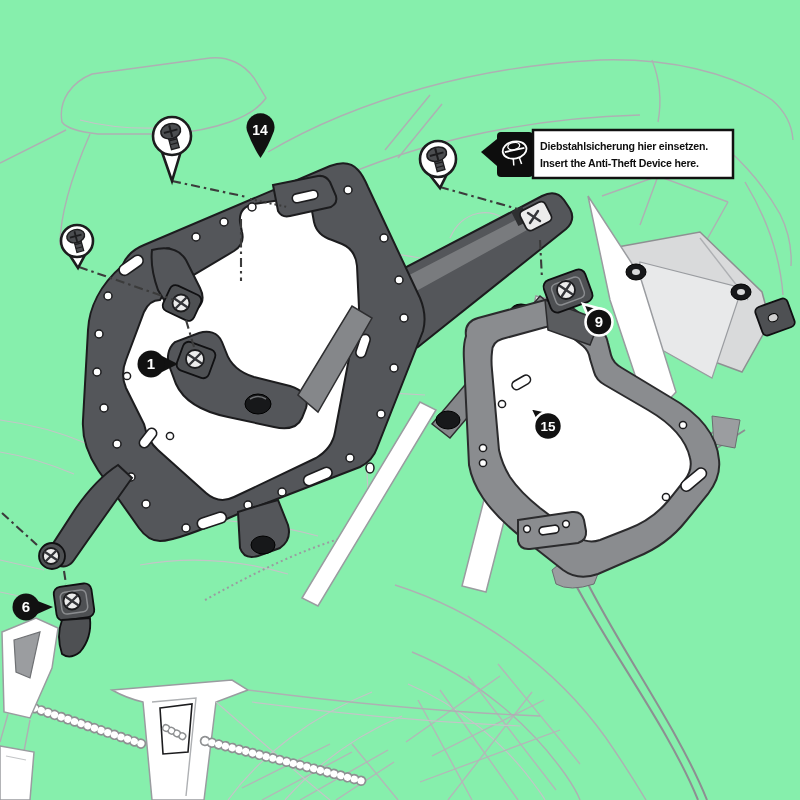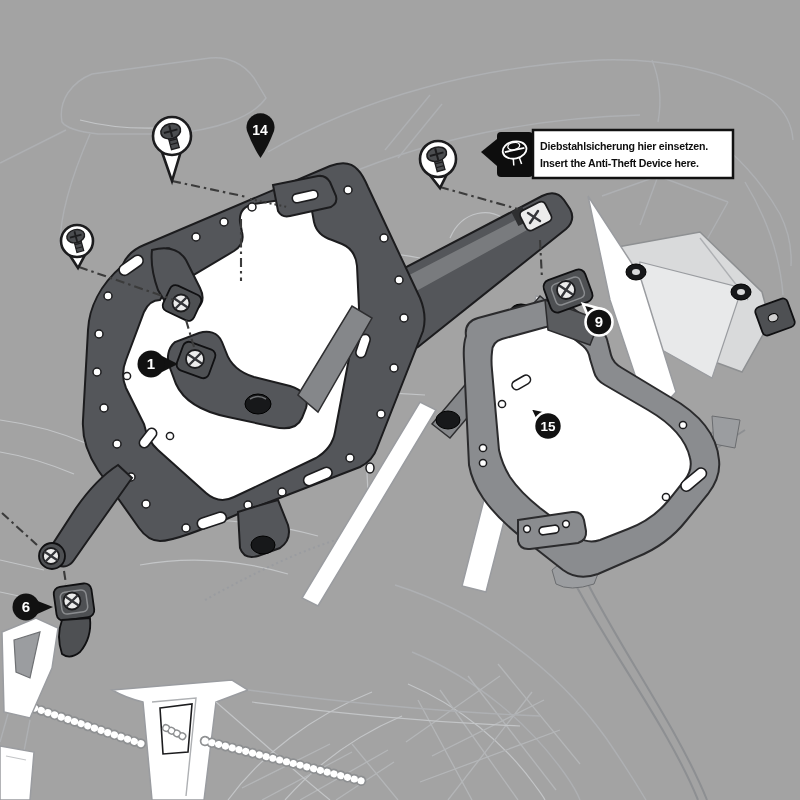--- a/index.html
+++ b/index.html
@@ -1,16 +1,16 @@
 <!DOCTYPE html>
 <html><head>
 <meta charset="utf-8">
 <style>
   html,body{margin:0;padding:0;background:#ffffff;}
-  .stage{position:relative;width:800px;height:800px;background:#a3a3a3;overflow:hidden;
+  .stage{position:relative;width:800px;height:800px;background:#86efac;overflow:hidden;
          font-family:"Liberation Sans",sans-serif;}
   svg{position:absolute;left:0;top:0;}
   .lineart{stroke:#aeb0b3;stroke-width:1.4;fill:none;}
   .lineart-light{stroke:#c3c5c7;stroke-width:1.2;fill:none;}
   .whitepart{fill:#ffffff;stroke:#9a9ca0;stroke-width:1.5;}
   .darkframe{fill:#54565a;stroke:#1c1c1e;stroke-width:2;}
   .darkpart{fill:#4e5053;stroke:#101012;stroke-width:1.8;}
   .midframe{fill:#8a8c8f;stroke:#2b2b2d;stroke-width:2;}
   .graystrut{fill:#85878a;stroke:#2e2e30;stroke-width:1.5;}
   .lightplate{fill:#d9dadb;stroke:#8e9092;stroke-width:1.5;}

